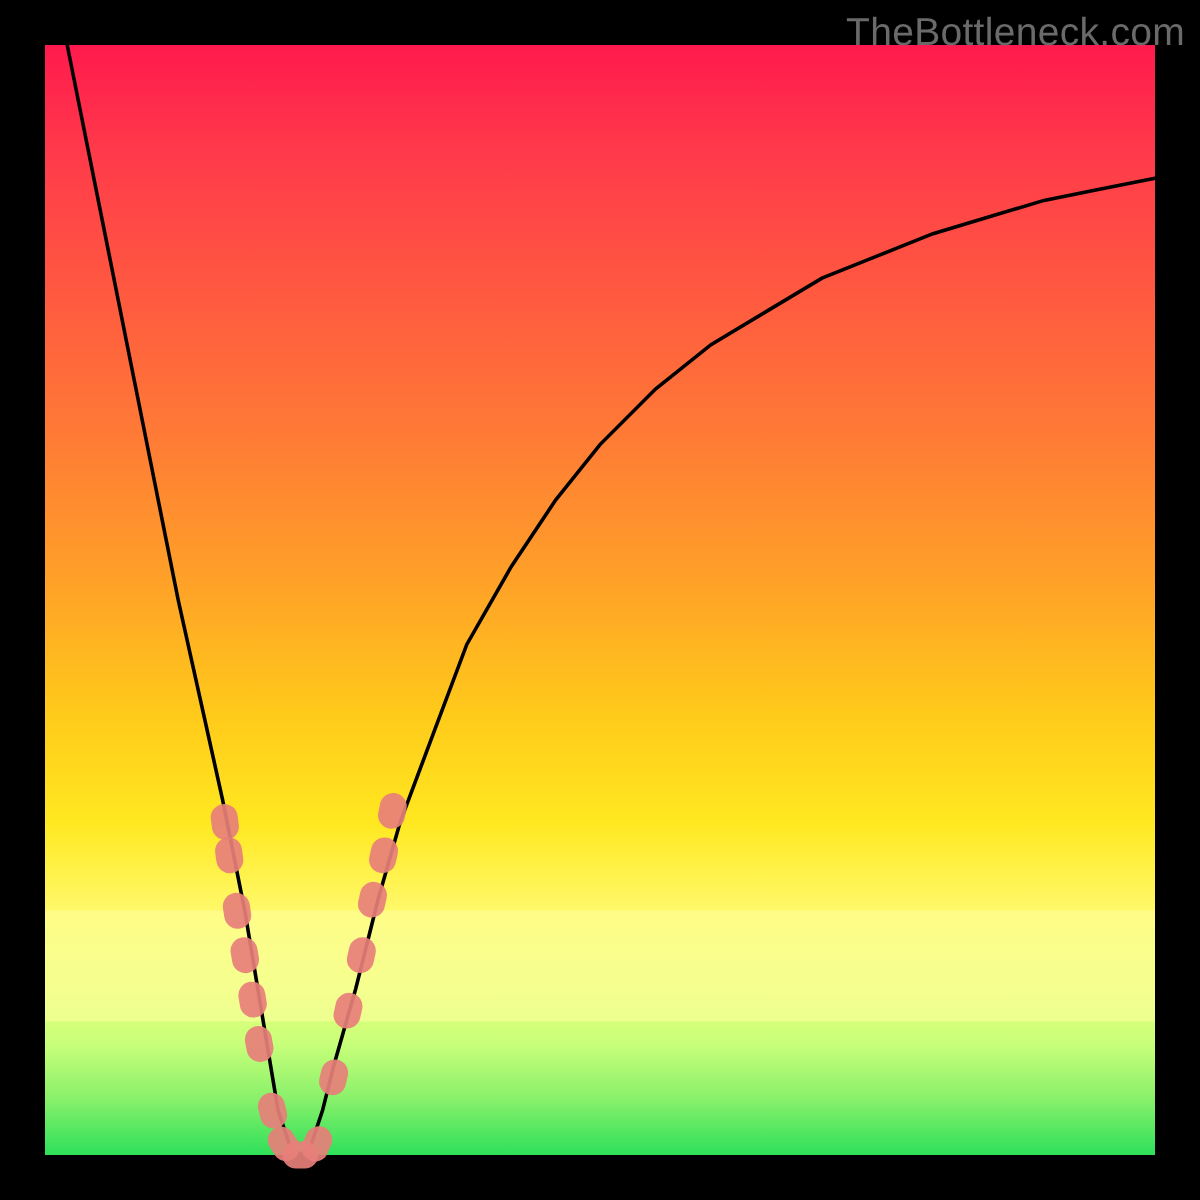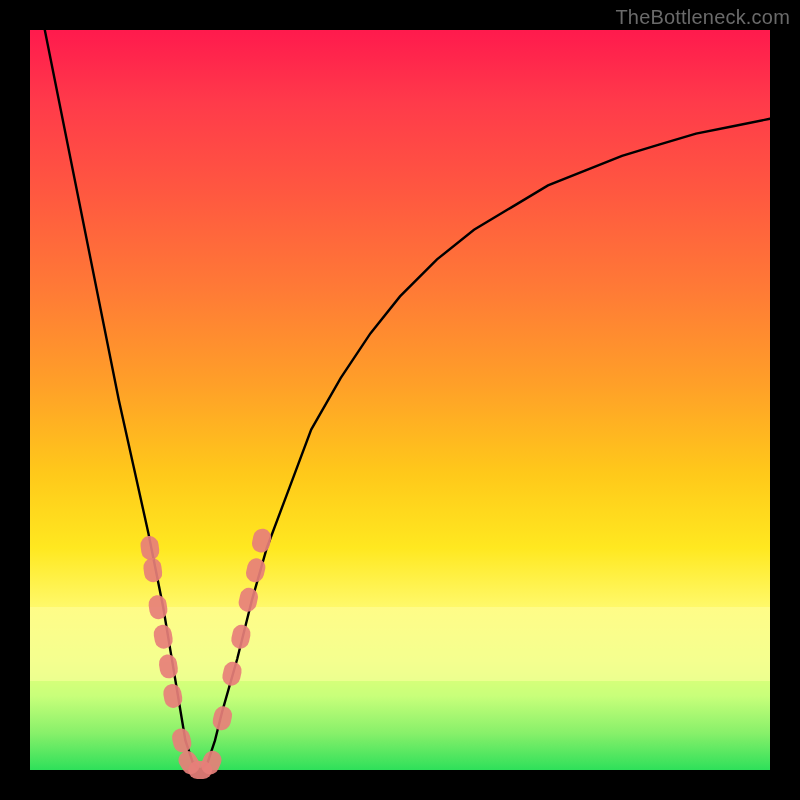--- a/index.html
+++ b/index.html
@@ -50,21 +50,21 @@
     top: 30px;
     width: 740px;
     height: 740px;
     overflow: visible;
   }
   .watermark {
     position: absolute;
     top: 6px;
     right: 10px;
     color: #6a6a6a;
-    font-size: 20px;
+    font-size: 26px;
     font-weight: 500;
     letter-spacing: 0.2px;
     user-select: none;
   }
 </style>
 </head>
 <body>
 
 <div class="frame">
 

